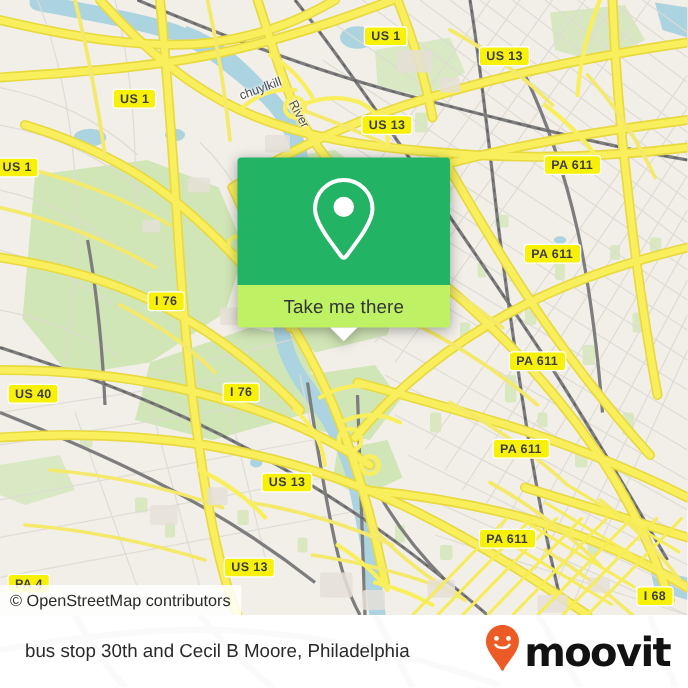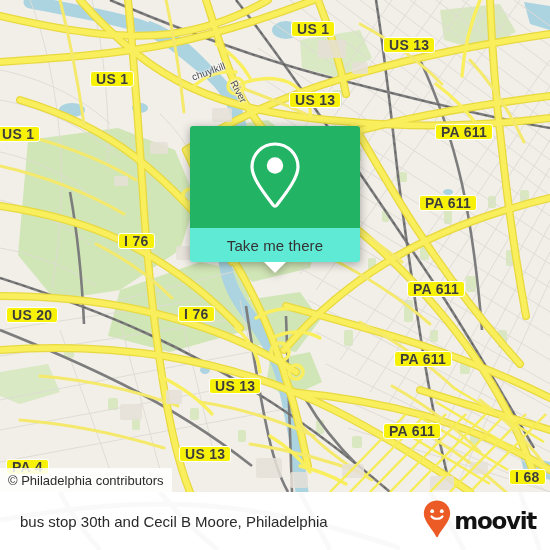--- a/index.html
+++ b/index.html
@@ -12,21 +12,21 @@
 
   
   .shield{
     position:absolute;
     background:#f7f007;
     border:1.6px solid #ffffff;
     border-radius:3px;
     color:#3d3d32;
     font-family:"Liberation Sans", sans-serif;
     font-weight:bold;
-    font-size:14px;
+    font-size:10px;
     letter-spacing:.3px;
     line-height:15px;
     height:16px;
     padding:0 5px;
     white-space:nowrap;
     box-sizing:border-box;
     text-shadow:0 0 1px rgba(255,255,255,.4);
   }
 
   
@@ -42,21 +42,21 @@
   
   #callout{
     position:absolute;left:190px;top:126px;width:170px;
     filter:drop-shadow(0 2px 5px rgba(0,0,0,.34));
   }
   #callout-head{
     background:#22b464;height:102px;border-radius:3px 3px 0 0;
     display:flex;align-items:center;justify-content:center;
   }
   #callout-foot{
-    background:#5eead4;height:34px;border-radius:0 0 3px 3px;
+    background:#bef264;height:34px;border-radius:0 0 3px 3px;
     display:flex;align-items:center;justify-content:center;
     position:relative;
   }
   #callout-foot-label{
     font-size:15px;color:#333333;font-family:"Liberation Sans", sans-serif;
     letter-spacing:.1px;
   }
   #callout-tip{
     position:absolute;left:50%;margin-left:-11px;top:34px;
     width:0;height:0;border-left:11px solid transparent;
@@ -81,21 +81,21 @@
   #footer-title{
     position:absolute;left:20px;top:50%;transform:translateY(-50%);
     font-size:15px;color:#2a2a2a;font-family:"Liberation Sans", sans-serif;
     white-space:nowrap;
   }
   #brand{
     position:absolute;right:14px;top:50%;transform:translateY(-50%);
     display:flex;align-items:center;gap:2px;
   }
   #brand-word{
-    font-size:23px;color:#121212;font-family:"DejaVu Sans", sans-serif;
+    font-size:32px;color:#121212;font-family:"DejaVu Sans", sans-serif;
     font-weight:bold;letter-spacing:-1.3px;line-height:32px;
   }
 </style>
 </head>
 <body>
 
 <div id="screen">
 
   <div id="map">
     <svg id="mapsvg" width="550" height="492" viewBox="0 0 550 492">
@@ -379,21 +379,21 @@
 
     <div class="shield" style="left:291px;top:21px">US 1</div>
     <div class="shield" style="left:383px;top:37px">US 13</div>
     <div class="shield" style="left:90px;top:71px">US 1</div>
     <div class="shield" style="left:289px;top:92px">US 13</div>
     <div class="shield" style="left:435px;top:124px">PA 611</div>
     <div class="shield" style="left:-4px;top:126px">US 1</div>
     <div class="shield" style="left:419px;top:195px">PA 611</div>
     <div class="shield" style="left:118px;top:233px">I 76</div>
     <div class="shield" style="left:407px;top:281px">PA 611</div>
-    <div class="shield" style="left:6px;top:307px">US 20</div>
+    <div class="shield" style="left:6px;top:307px">US 40</div>
     <div class="shield" style="left:178px;top:306px">I 76</div>
     <div class="shield" style="left:394px;top:351px">PA 611</div>
     <div class="shield" style="left:209px;top:378px">US 13</div>
     <div class="shield" style="left:383px;top:423px">PA 611</div>
     <div class="shield" style="left:179px;top:446px">US 13</div>
     <div class="shield" style="left:6px;top:459px">PA 4</div>
     <div class="shield" style="left:509px;top:469px">I 68</div>
 
     <div id="callout">
       <div id="callout-head">
@@ -404,21 +404,21 @@
           </svg>
         </span>
       </div>
       <div id="callout-foot">
         <span id="callout-foot-label">Take me there</span>
         <span id="callout-tip"></span>
       </div>
     </div>
 
     <div id="attrib">
-      <span id="attrib-text">© Philadelphia contributors</span>
+      <span id="attrib-text">© OpenStreetMap contributors</span>
     </div>
   </div>
 
   <div id="footer">
     <svg id="footer-ghost" width="550" height="550" viewBox="0 0 550 550">
       <g fill="none" stroke="#cfcfcf" stroke-width="5">
         <path d="M0 520 C70 508 140 500 210 506 C280 512 340 528 400 548"></path>
         <path d="M60 492 C70 512 84 532 100 550"></path>
         <path d="M160 492 C176 512 196 532 218 550"></path>
         <path d="M300 492 L330 550"></path>

